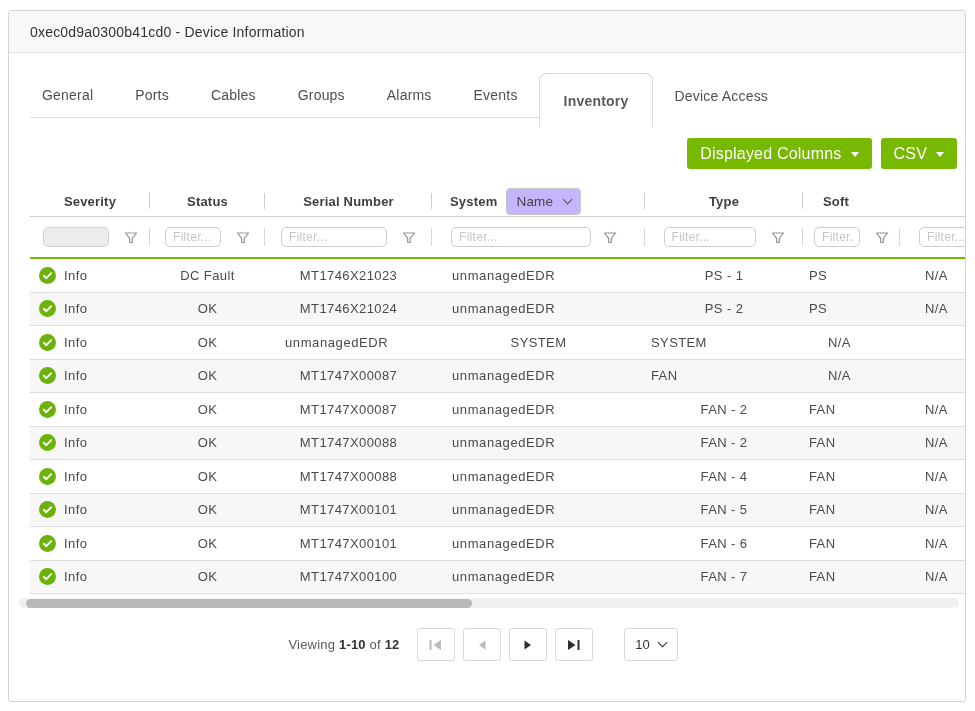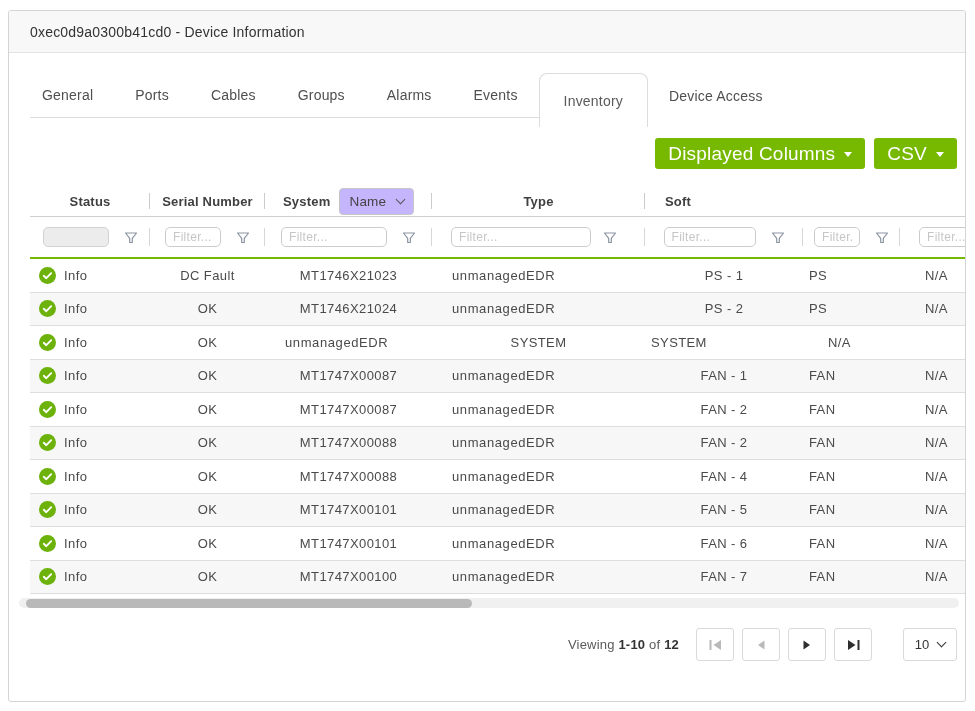--- a/index.html
+++ b/index.html
@@ -15,26 +15,26 @@
 
   
   .tabbar { margin: 20px 0 0 21px; height: 54px; display: flex; align-items: flex-start;
     font-size: 14px; color: #4f4f4f; }
   .tabgroup-left { display: flex; height: 45px; border-bottom: 1px solid #dcdcdc; }
   .tabgroup-right { display: flex; height: 45px; }
   .tab { padding: 0 21px; display: flex; align-items: center; cursor: pointer; letter-spacing: .2px; }
   .tabgroup-left .tab:first-child { padding-left: 12px; }
   .tab-active { border: 1px solid #dcdcdc; border-bottom: none; border-radius: 8px 8px 0 0;
     background: #fff; height: 54px; padding: 0 24px; z-index: 2; color: #5a5a5a; }
-  .tab-active span { line-height: 44px; display: block; }
+  .tab-active span { line-height: 44px; display: block; font-weight: bold; }
 
   
   .toolbar { margin: 11px 8px 0 21px; display: flex; justify-content: flex-end; gap: 9px; }
   .btn-green { background: #76b900; color: #fff; border: none; border-radius: 3px;
-    height: 31px; padding: 0 13px; font-size: 19px; display: flex; align-items: center;
+    height: 31px; padding: 0 13px; font-size: 16px; display: flex; align-items: center;
     gap: 9px; letter-spacing: .2px; cursor: pointer; font-family: inherit; }
   .caret-down { width: 0; height: 0; border-left: 4px solid transparent;
     border-right: 4px solid transparent; border-top: 5px solid #fff; margin-top: 2px; }
 
   
   .tablewrap { margin-left: 21px; width: 936px; overflow: hidden; }
   .grid { display: grid; grid-template-columns: 120px 115px 167px 213px 158px 97px 100px; width: 970px; }
   .thead { margin-top: 17px; height: 31px; font-size: 13px; font-weight: 700; color: #3f3f3f;
     border-bottom: 1px solid #cfcfcf; letter-spacing: .2px; }
   .th { display: flex; justify-content: center; align-items: center; gap: 9px;
@@ -73,21 +73,21 @@
   .cell.sysname { justify-content: flex-start; padding-left: 20px; letter-spacing: .6px; }
   .cell.typec { justify-content: flex-start; padding-left: 6px; }
   .cell.softc { justify-content: flex-start; padding-left: 25px; }
 
   .hscroll { margin: 4px 0 0 10px; width: 940px; height: 10px; background: #f0f0f0;
     border-radius: 5px; position: relative; }
   .hthumb { position: absolute; left: 7px; top: .5px; width: 446px; height: 9px;
     background: #b9b9b9; border-radius: 5px; cursor: pointer; }
 
   
-  .pager { margin: 20px 8px 0 0; display: flex; justify-content: flex-end; align-items: center;
+  .pager { margin: 20px 8px 0 0; display: flex; justify-content: center; align-items: center;
     gap: 8px; font-size: 13px; color: #5a5a5a; }
   .viewing { margin-right: 9px; letter-spacing: .2px; }
   .viewing b { color: #333; }
   .pbtn { width: 38px; height: 33px; border: 1px solid #d9d9d9; border-radius: 3px;
     background: #fff; display: flex; align-items: center; justify-content: center;
     color: #2e2e2e; cursor: pointer; }
   .pbtn.disabled { color: #b9b9b9; cursor: default; }
   .psize { width: 54px; height: 33px; border: 1px solid #d9d9d9; border-radius: 3px;
     background: #fff; display: flex; align-items: center; justify-content: center; gap: 9px;
     color: #333; cursor: pointer; margin-left: 23px; }
@@ -153,20 +153,23 @@
     <button class="btn-green">
       <span>CSV</span>
       <span class="caret-down"></span>
     </button>
   </div>
 
   <div class="tablewrap">
 
     <div class="grid thead">
       <div class="th">
+          <span>Severity</span>
+        </div>
+      <div class="th">
           <span>Status</span>
         </div>
       <div class="th">
           <span>Serial Number</span>
         </div>
       <div class="th left">
         <span>System</span>
         <span class="mini-select">
           <span>Name</span>
           <span class="chev"></span>
@@ -269,21 +272,20 @@
       <div class="grid row">
         <div class="cell sev">
             <svg width="17" height="17" viewBox="0 0 17 17">
               <use href="#check-circle-shape"></use>
             </svg>
             <span>Info</span>
           </div>
         <div class="cell">OK</div>
         <div class="cell">MT1747X00087</div>
         <div class="cell sysname">unmanagedEDR</div>
-        <div class="cell">FAN - 1</div>
         <div class="cell typec">FAN</div>
         <div class="cell softc">N/A</div>
       </div>
       <div class="grid row">
         <div class="cell sev">
             <svg width="17" height="17" viewBox="0 0 17 17">
               <use href="#check-circle-shape"></use>
             </svg>
             <span>Info</span>
           </div>

